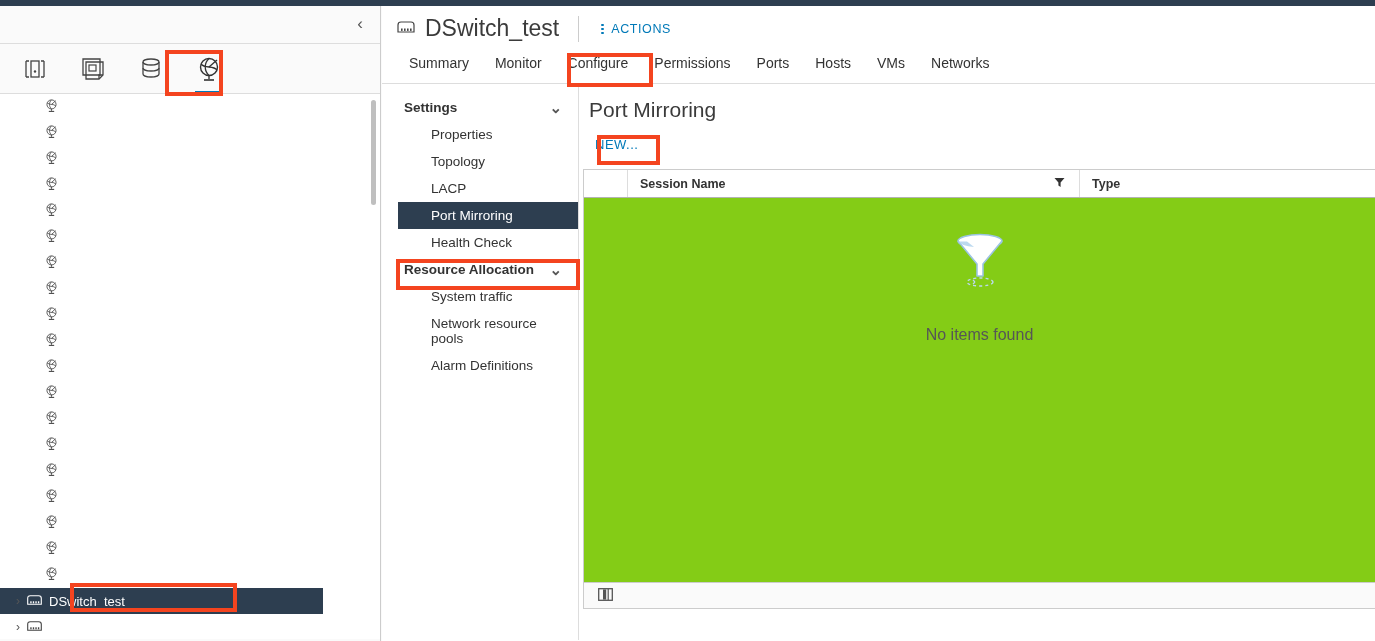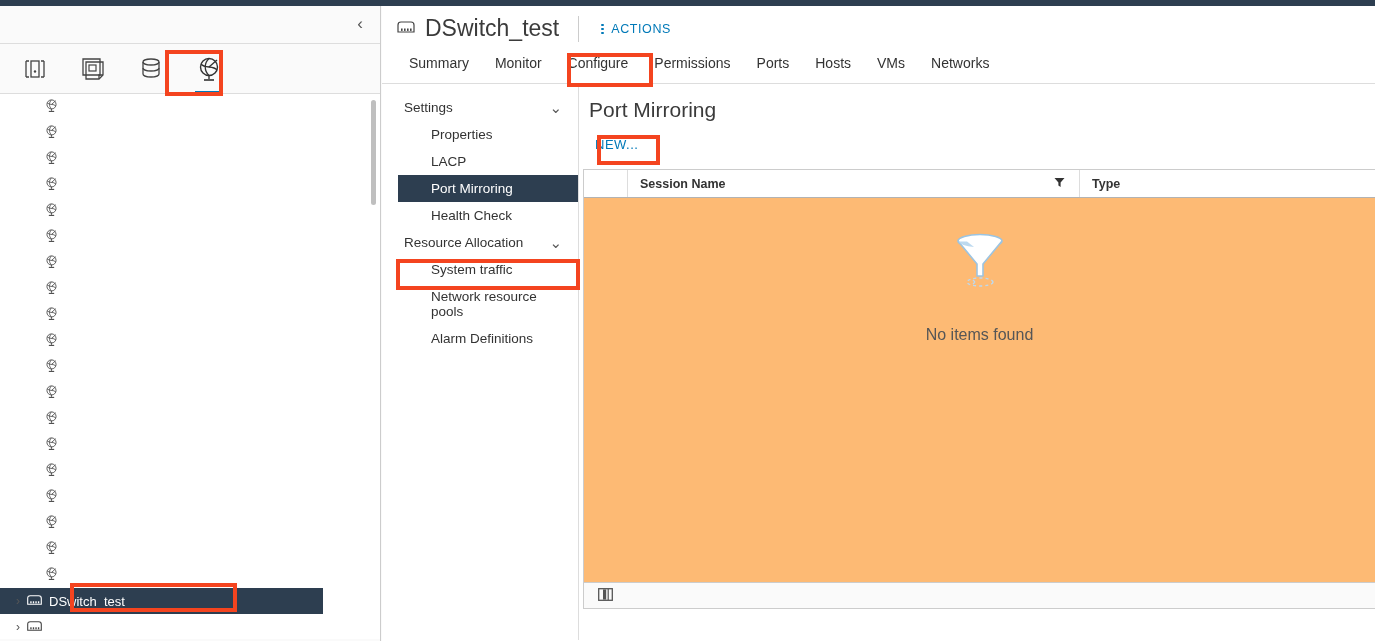--- a/index.html
+++ b/index.html
@@ -111,21 +111,21 @@
     color: #333333; cursor: pointer; white-space: nowrap;
   }
 
   .body-split { display: flex; height: 556px; }
   .settings-nav {
     width: 197px; flex: 0 0 197px; background: #ffffff;
     border-right: 1px solid #dddddd; padding-top: 10px; position: relative;
   }
   .nav-group {
     display: flex; align-items: center; justify-content: space-between;
-    padding: 6px 16px 6px 22px; font-size: 13.5px; font-weight: normal; color: #333;
+    padding: 6px 16px 6px 22px; font-size: 13.5px; font-weight: bold; color: #333;
     cursor: pointer;
   }
   .nav-group .chev { color: #565656; font-size: 11px; }
   .nav-item {
     padding: 6px 10px 6px 33px; font-size: 13.5px; color: #333333; cursor: pointer;
     position: relative;
     margin-left: 16px;
   }
   .nav-item.selected { background: #2d3e50; color: #ffffff; }
   .nav-item.root { }
@@ -139,21 +139,21 @@
   }
   .newbtn-wrap { padding: 12px 0 0 12px; }
   .new-btn {
     display: inline-block; font-size: 13px; letter-spacing: 0.5px;
     font-weight: 500; color: #0079b8; background: transparent;
     border: none; cursor: pointer; padding: 3px 4px;
   }
 
   .datagrid {
     margin: 14px 0 0 4px; border: 1px solid #cccccc; border-right: none;
-    height: 440px; position: relative; background: #fdba74;
+    height: 440px; position: relative; background: #84cc16;
   }
   .grid-head {
     display: flex; height: 28px; align-items: stretch;
     border-bottom: 1px solid #b3b3b3; background: #ffffff;
   }
   .gh-check { width: 44px; flex: 0 0 44px; border-right: 1px solid #dddddd; }
   .gh-col {
     display: flex; align-items: center; font-size: 12.5px; font-weight: bold;
     color: #333333; padding-left: 12px; position: relative;
   }
@@ -493,20 +493,21 @@
       </div>
 
     <div class="body-split">
 
       <div class="settings-nav" id="settings-nav">
           <div class="nav-group">
             <span>Settings</span>
             <span class="chev" style="font-size: 15px; line-height: 8px;">⌄</span>
           </div>
           <div class="nav-item"><span>Properties</span></div>
+          <div class="nav-item"><span>Topology</span></div>
           <div class="nav-item"><span>LACP</span></div>
           <div class="nav-item selected"><span>Port Mirroring</span></div>
           <div class="nav-item"><span>Health Check</span></div>
           <div class="nav-group">
             <span>Resource Allocation</span>
             <span class="chev" style="font-size: 15px; line-height: 8px;">⌄</span>
           </div>
           <div class="nav-item"><span>System traffic</span></div>
           <div class="nav-item"><span>Network resource pools</span></div>
           <div class="nav-item root"><span>Alarm Definitions</span></div>

